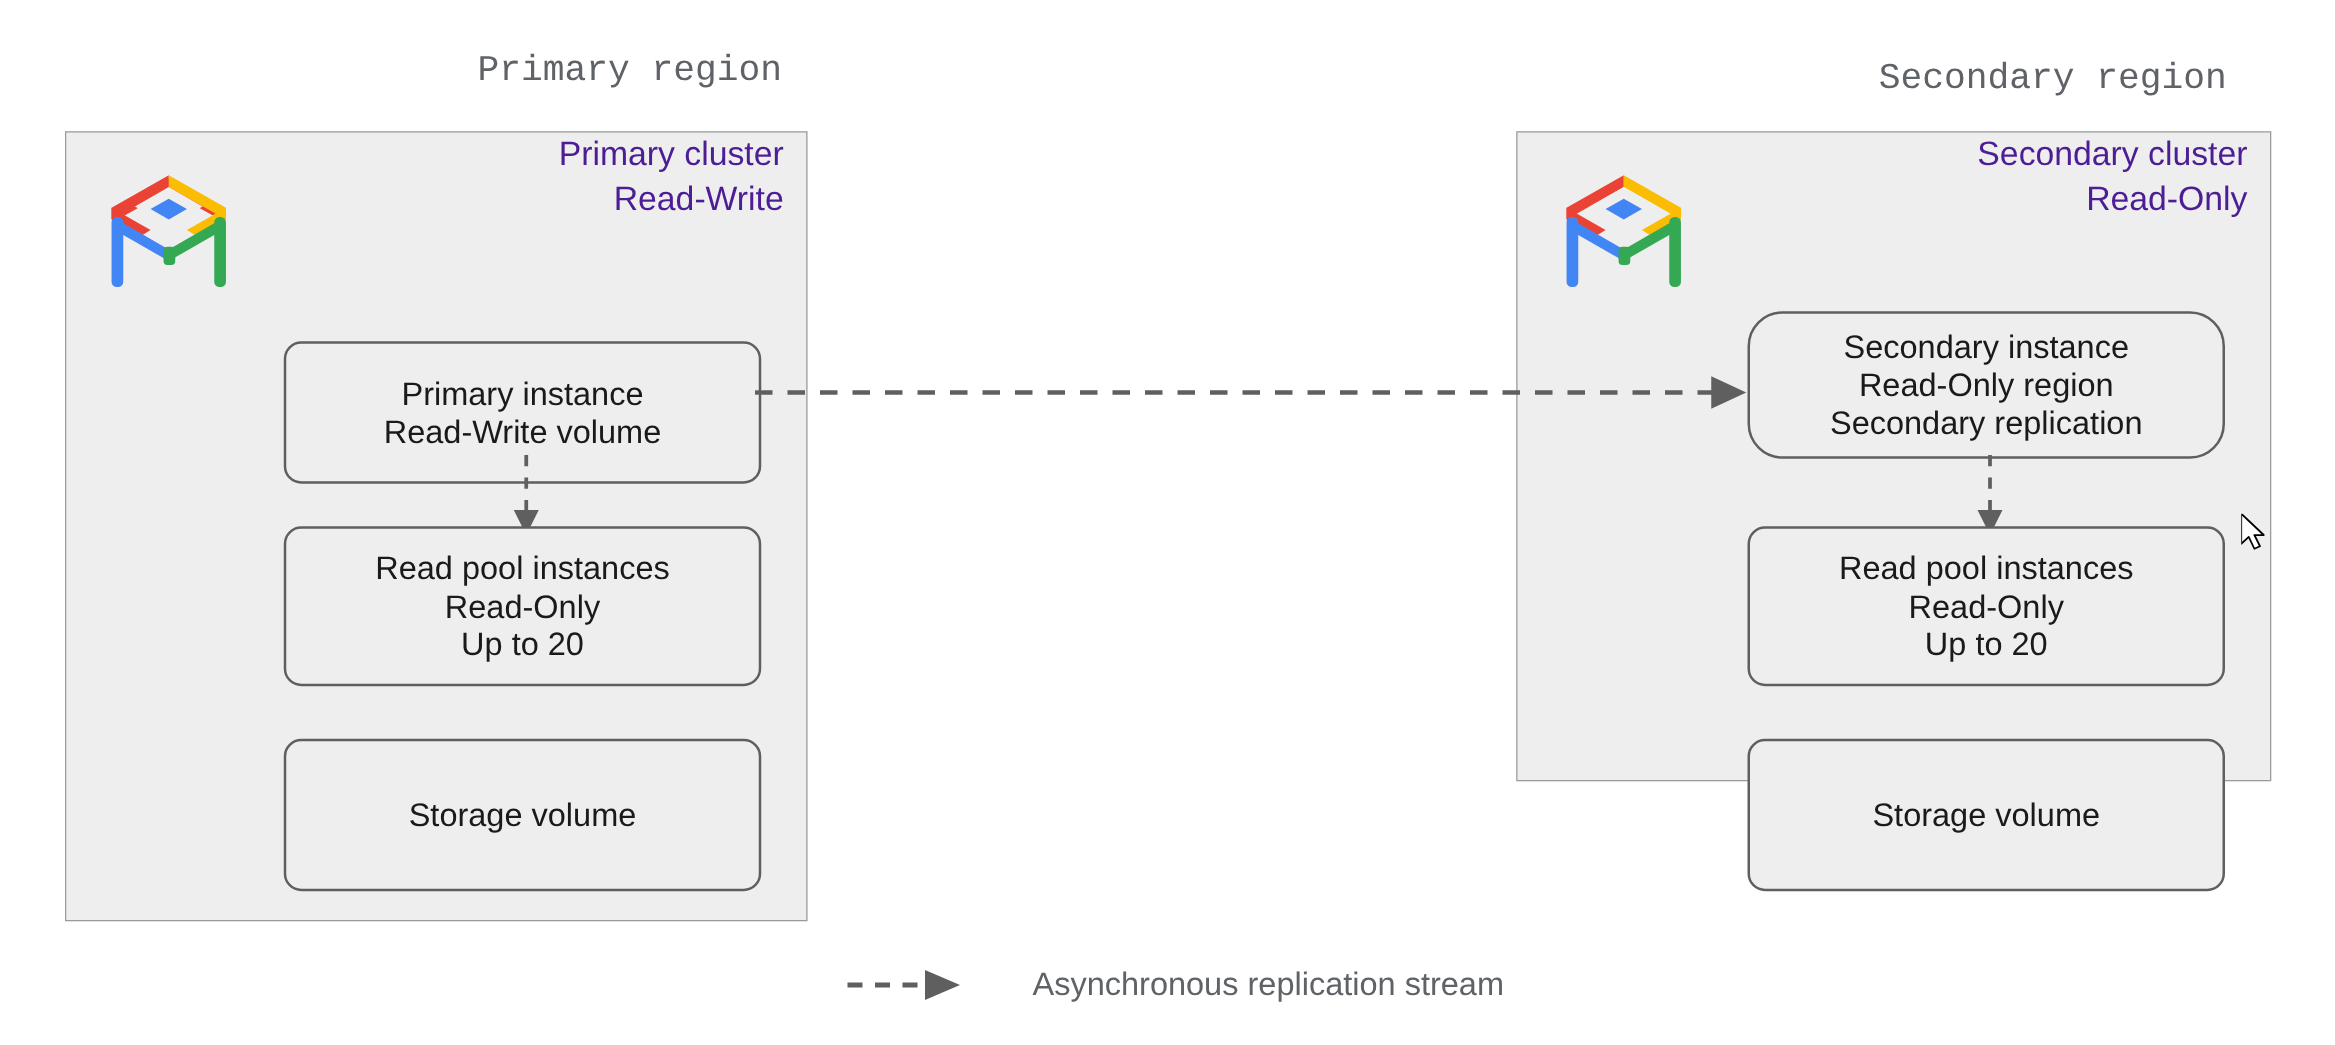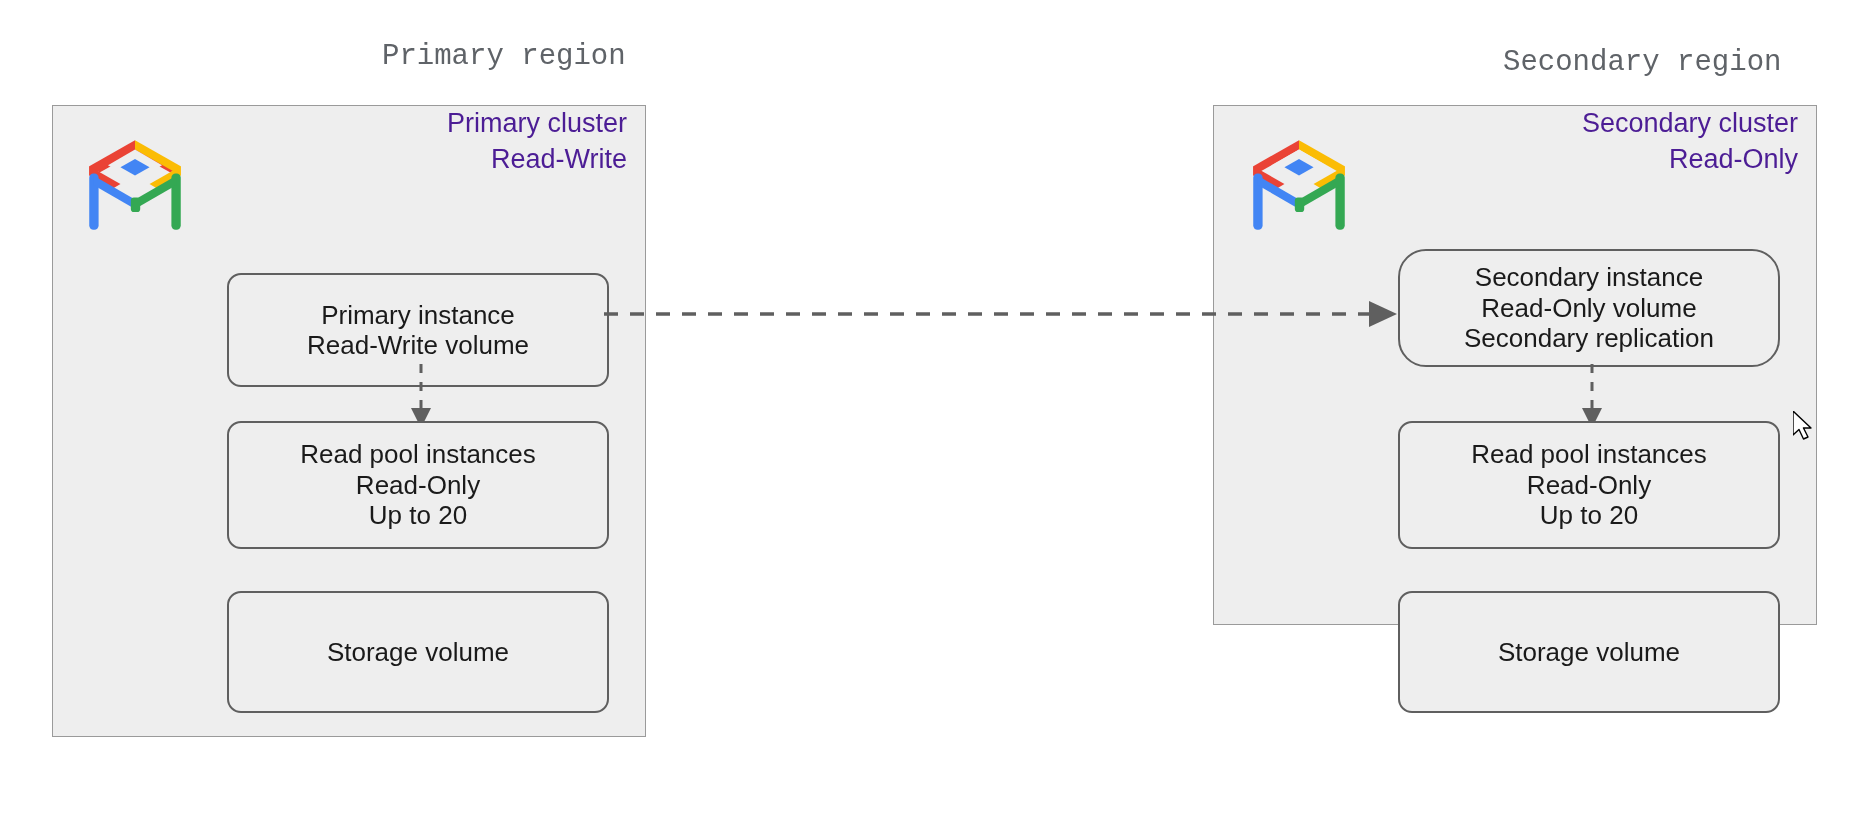--- a/index.html
+++ b/index.html
@@ -191,21 +191,21 @@
         <rect x="6" y="38" width="9" height="54" rx="4" fill="#4285f4"></rect>
         <rect x="85" y="38" width="9" height="54" rx="4" fill="#34a853"></rect>
         <path d="M10 40 L50 63 L50 72 L10 49 Z" fill="#4285f4"></path>
         <path d="M90 40 L50 63 L50 72 L90 49 Z" fill="#34a853"></path>
         <rect x="46" y="61" width="9" height="14" rx="3" fill="#34a853"></rect>
       </svg>
     </div>
 
     <div class="node" style="left:184px; top:143px; width:382px; height:118px;border-radius:28px;">
       <span class="line">Secondary instance</span>
-      <span class="line">Read-Only volume</span>
+      <span class="line">Read-Only region</span>
       <span class="line">Secondary replication</span>
     </div>
 
     <svg class="conn" style="left:373px; top:258px; width:10px; height:66px;">
       <line x1="5" y1="0" x2="5" y2="46" stroke="#5f5f5f" stroke-width="3" stroke-dasharray="9 9"></line>
       <polygon points="5,64 -5,44 15,44" fill="#5f5f5f"></polygon>
     </svg>
 
     <div class="node" style="left:184px; top:315px; width:382px; height:128px;">
       <span class="line">Read pool instances</span>
@@ -216,18 +216,25 @@
     <div class="node" style="left:184px; top:485px; width:382px; height:122px;">
       <span class="line">Storage volume</span>
     </div>
   </div>
 
   <svg class="conn" style="left:604px; top:298px; width:800px; height:32px;">
     <line x1="0" y1="16" x2="770" y2="16" stroke="#5f5f5f" stroke-width="3.5" stroke-dasharray="14 12"></line>
     <polygon points="793,16 765,3 765,29" fill="#5f5f5f"></polygon>
   </svg>
 
+  <div class="legend" style="left:678px; top:772px;">
+    <svg style="width:110px; height:26px; overflow:visible; margin-right:38px;">
+      <line x1="0" y1="13" x2="62" y2="13" stroke="#5f5f5f" stroke-width="4" stroke-dasharray="12 10"></line>
+      <polygon points="90,13 62,1 62,25" fill="#5f5f5f"></polygon>
+    </svg>
+    <span class="legend-label">Asynchronous replication stream</span>
+  </div>
 
   <svg class="cursor" style="left:1793px; top:411px;">
     <polygon points="0,0 0,24 6,18.5 10.5,28 15,26 10.5,17 18,17" fill="#ffffff" stroke="#000000" stroke-width="1.4" stroke-linejoin="round"></polygon>
   </svg>
 
 </div>
 
 </body></html>

